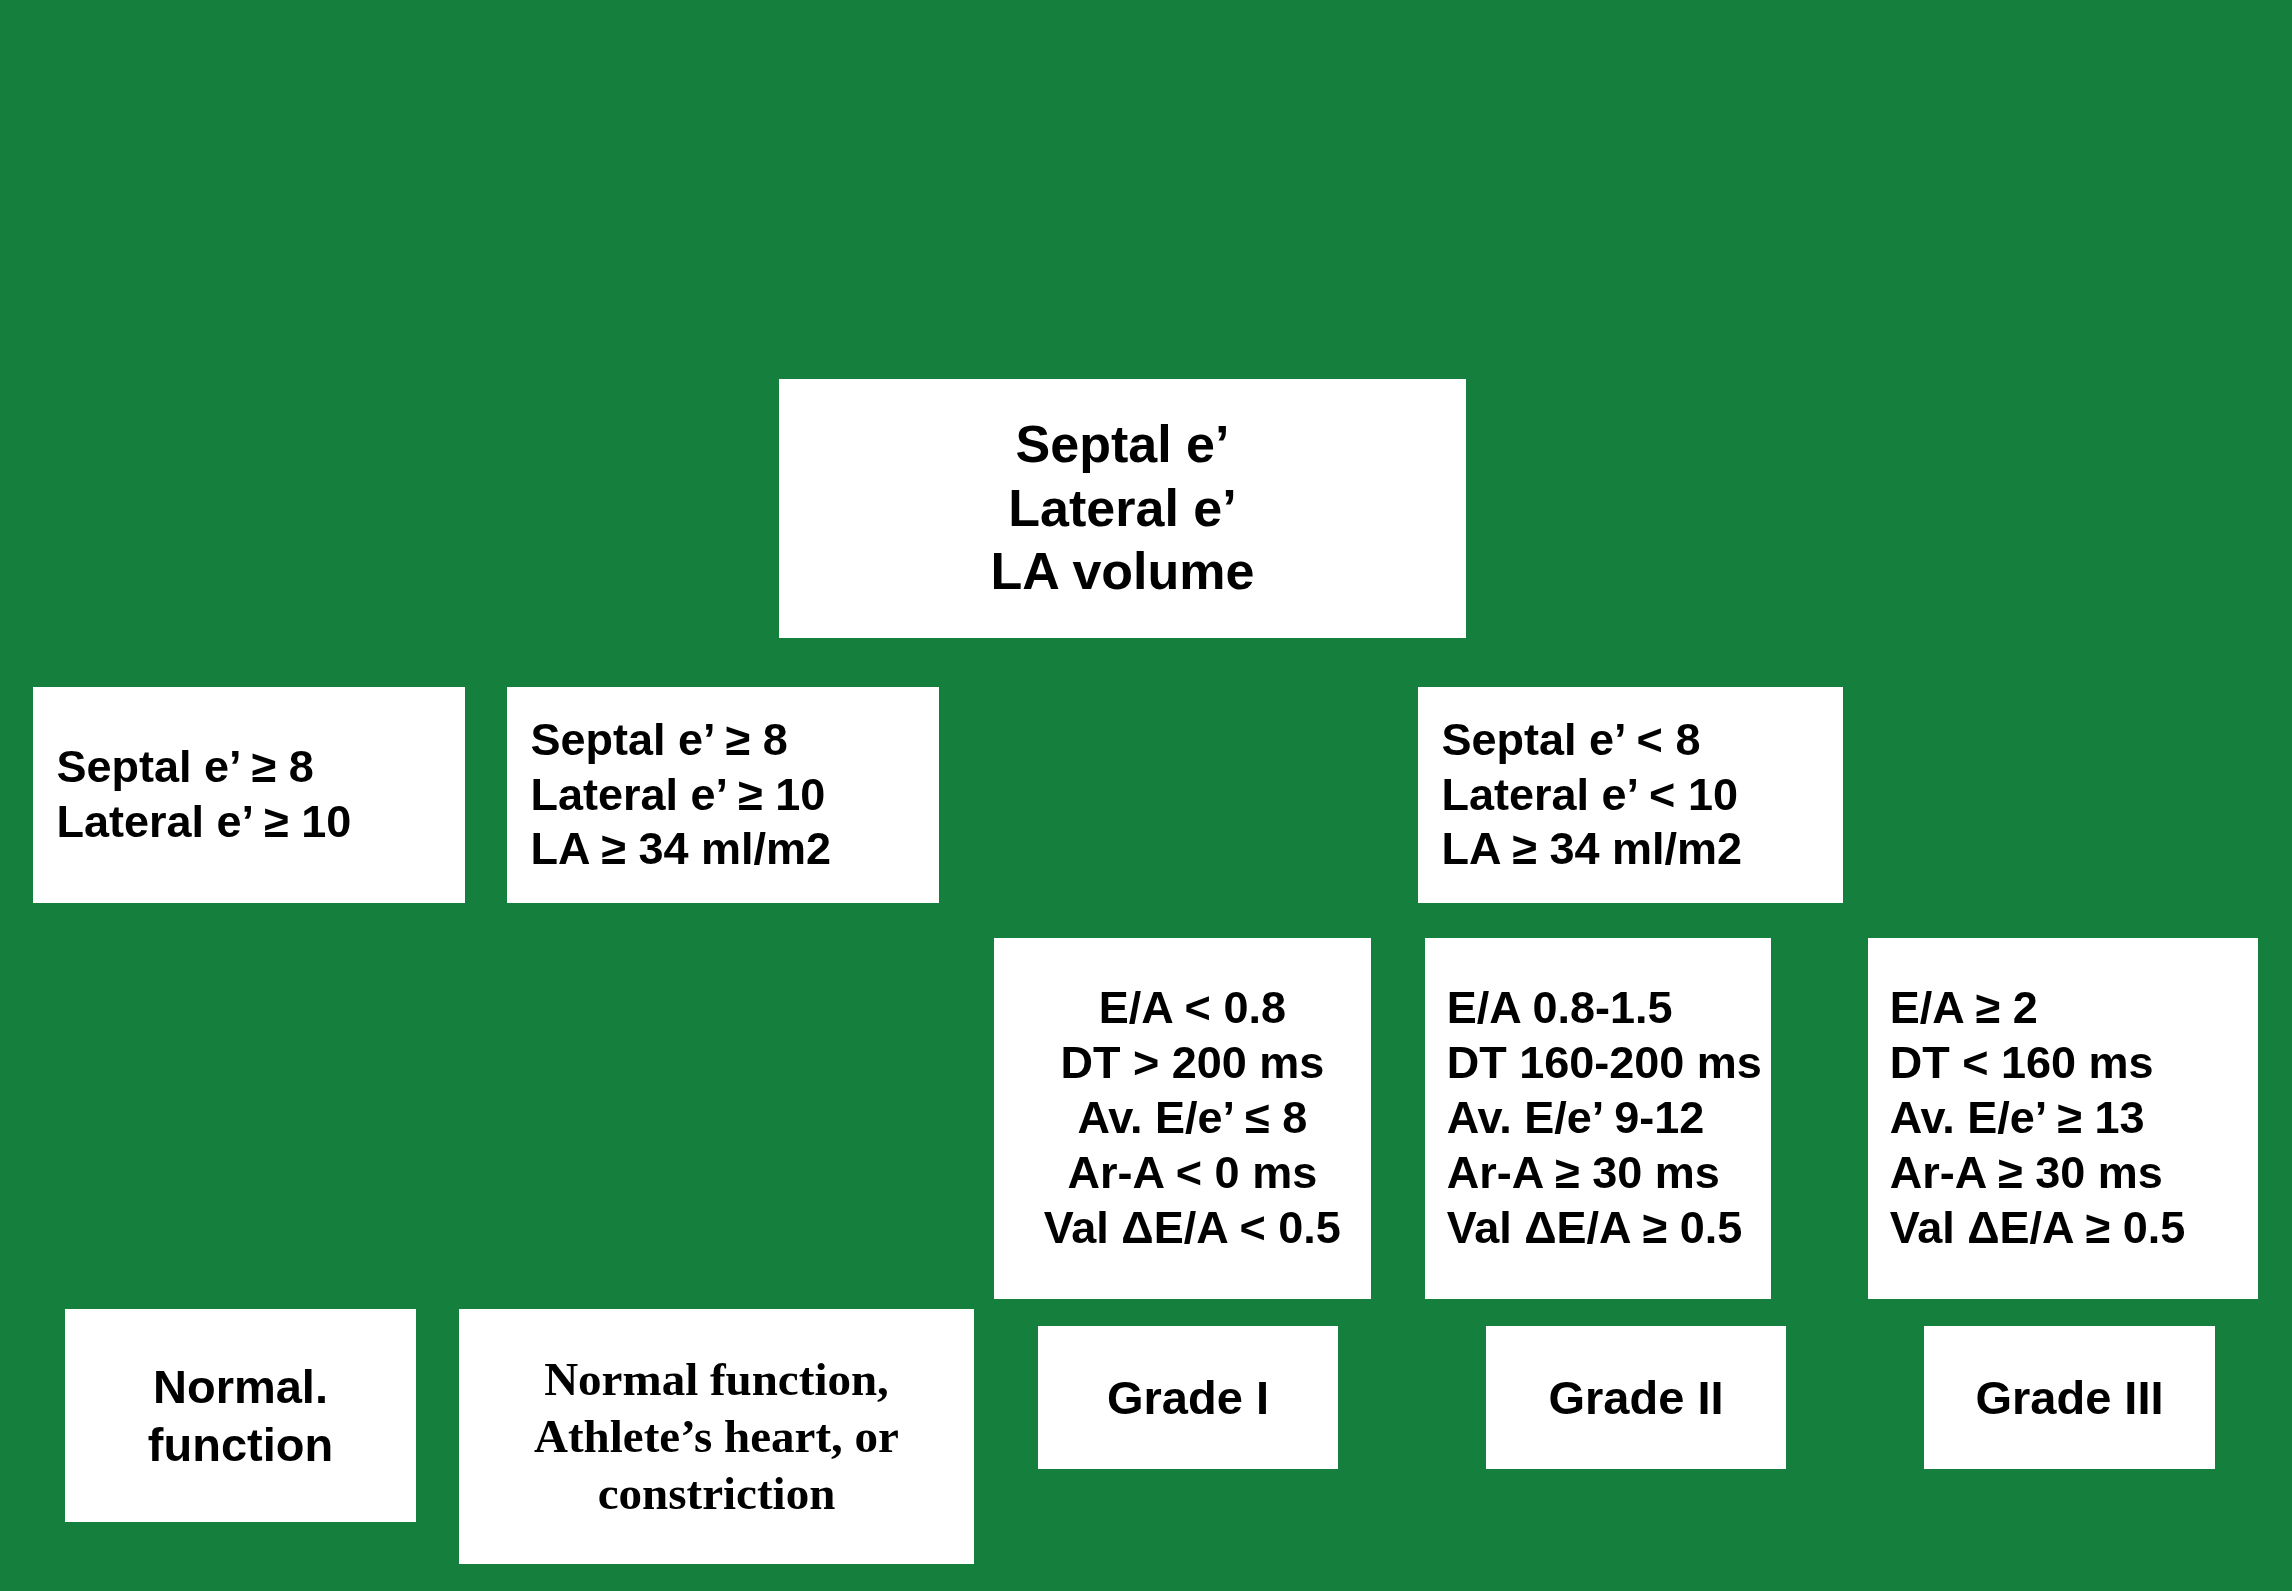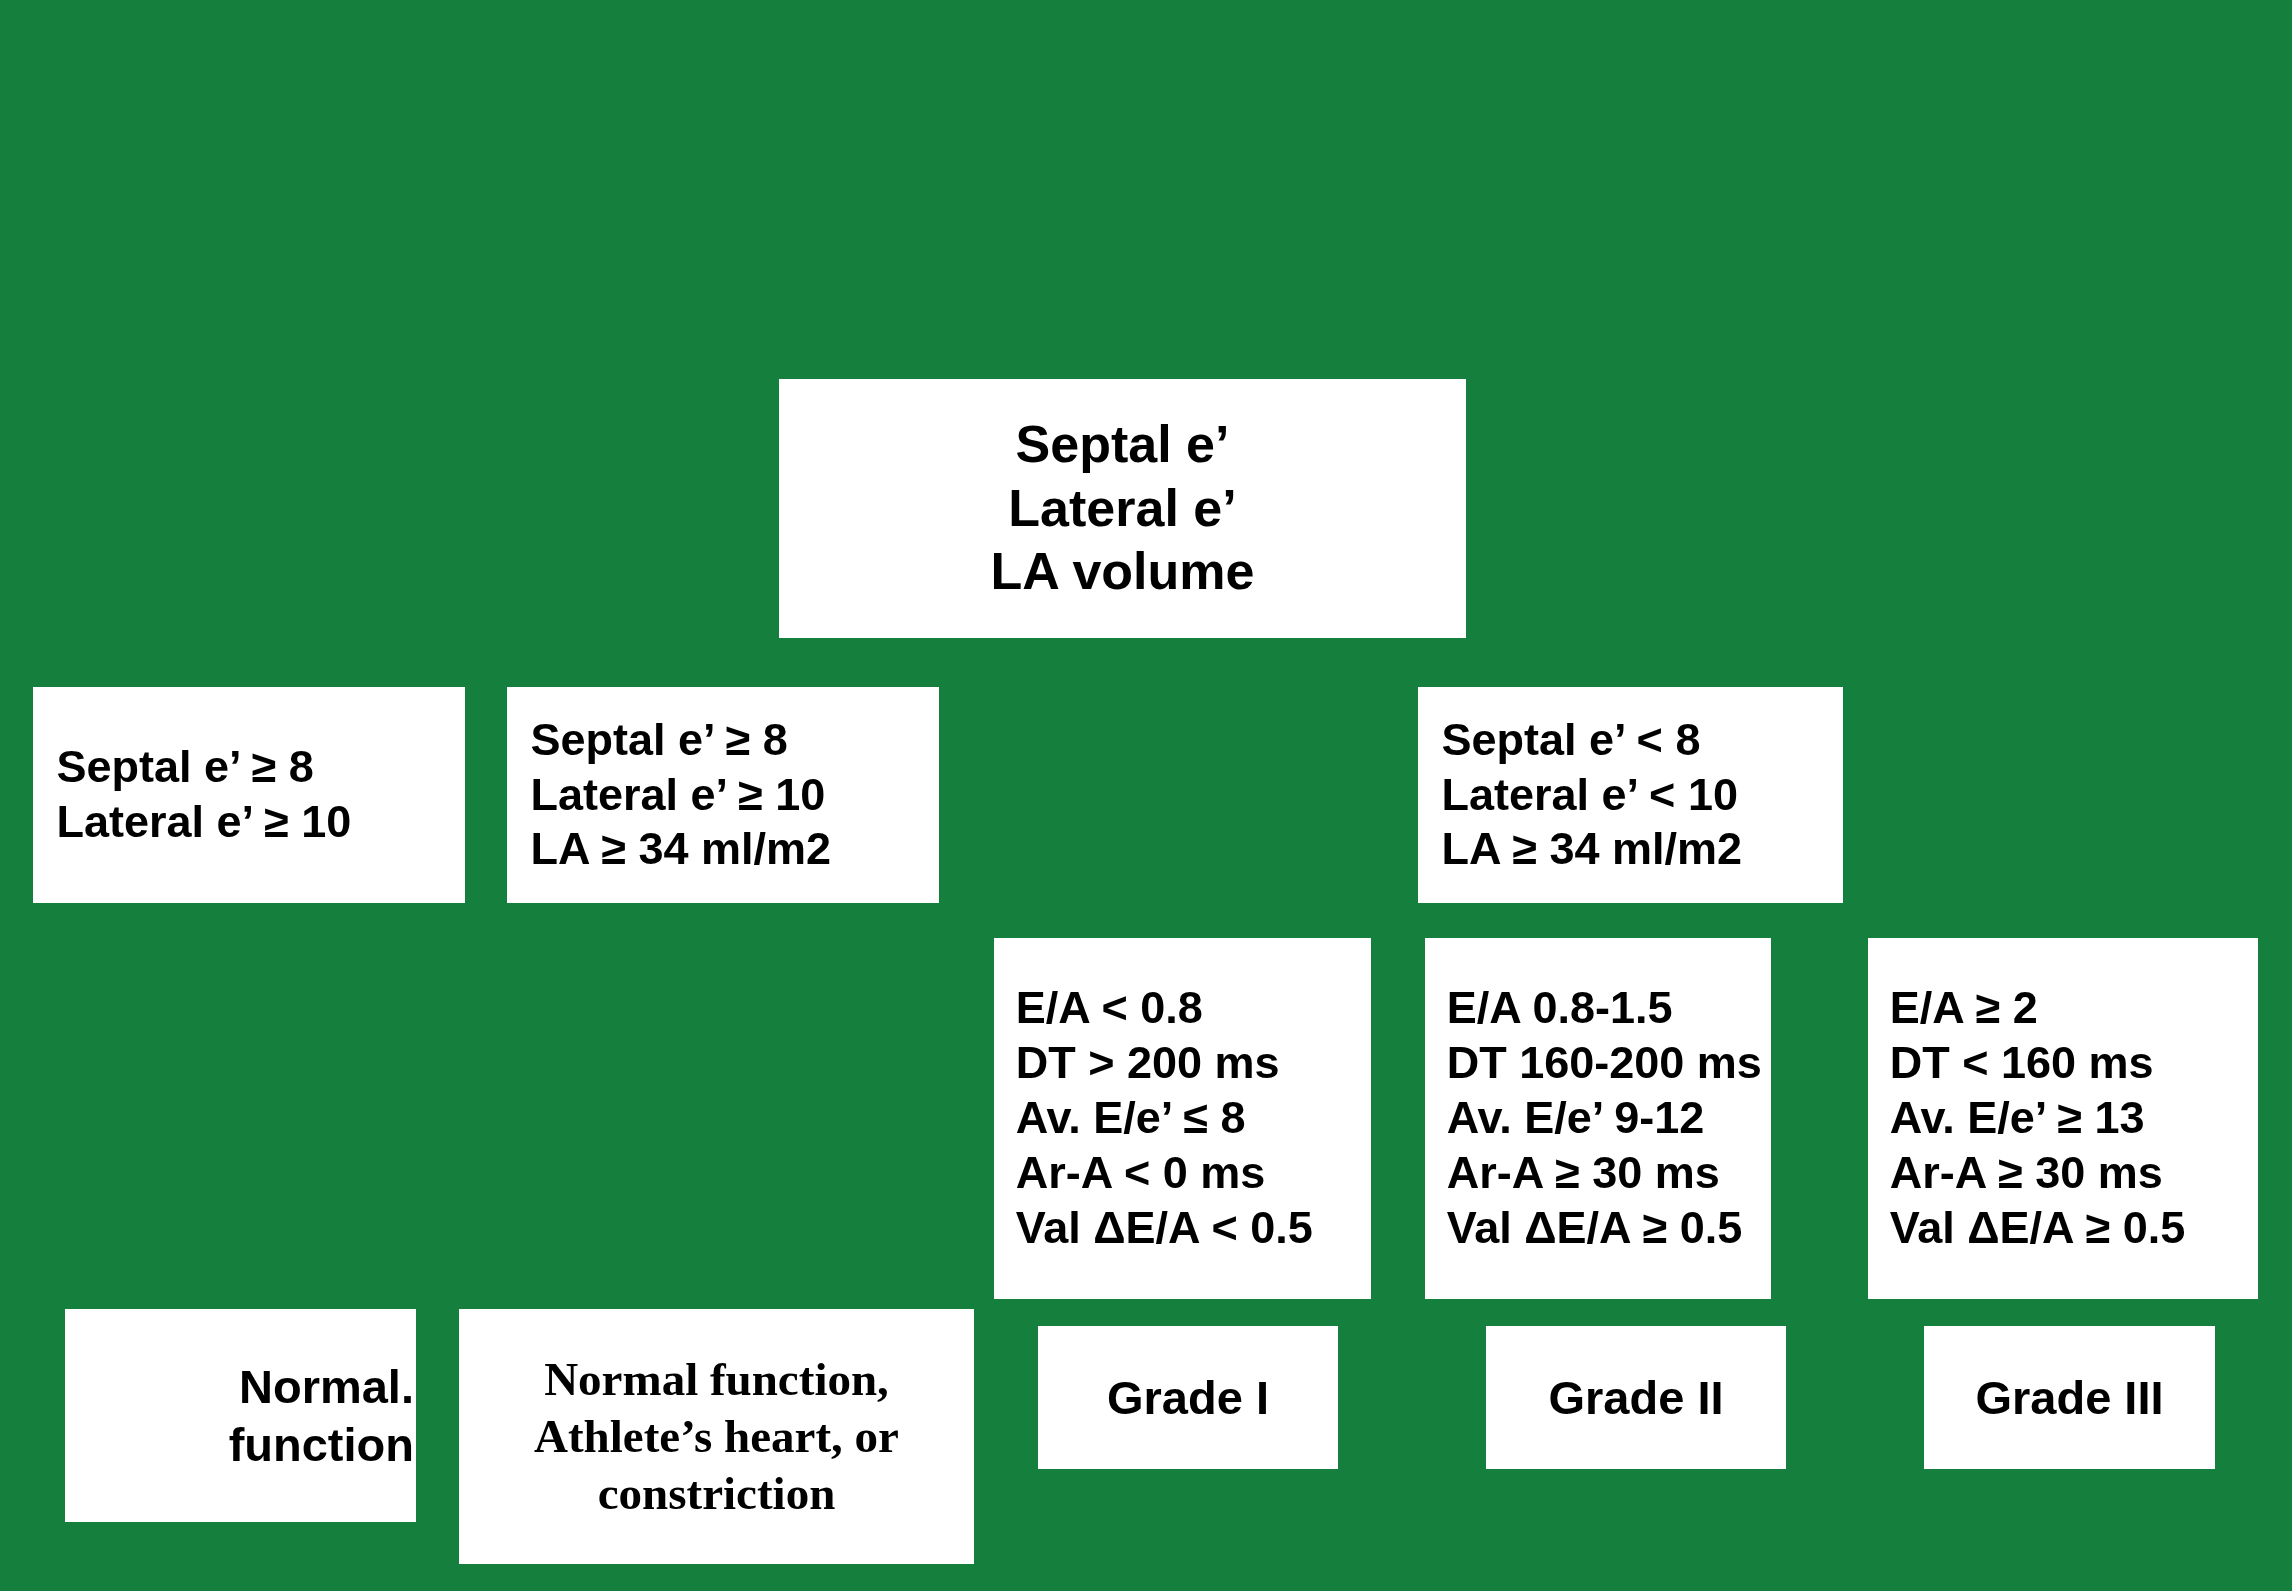--- a/index.html
+++ b/index.html
@@ -56,29 +56,28 @@
 
   
   .flow-node {
     top: 938px;
     height: 361px;
     font-size: 45px;
     align-items: flex-start;
     padding-left: 19.7px;
     text-align: left;
   }
-  #node-flow-1 { left: 994px; width: 377px; }
+  #node-flow-1 { left: 994px; width: 377px; align-items: center; }
   #node-flow-2 { left: 1425px; width: 346px; }
   #node-flow-3 { left: 1868px; width: 390px; }
 
   
   #node-out-1 {
     left: 65px;  top: 1309px; width: 351px; height: 213px;
     font-size: 47px;
-    align-items: flex-end;
   }
   #node-out-2 {
     left: 459px; top: 1309px; width: 515px; height: 255px;
     font-size: 47px;
     font-family: Liberation Serif, serif;
   }
   .grade-node {
     top: 1326px;
     height: 143px;
     font-size: 47px;

